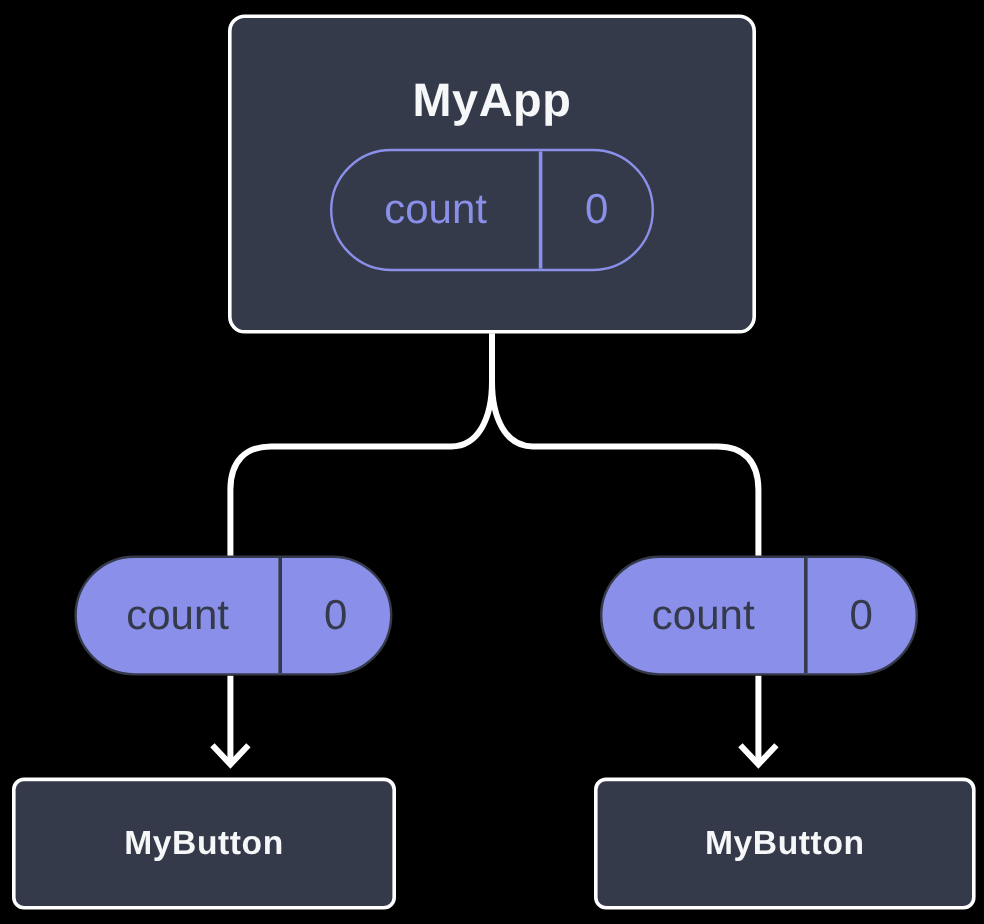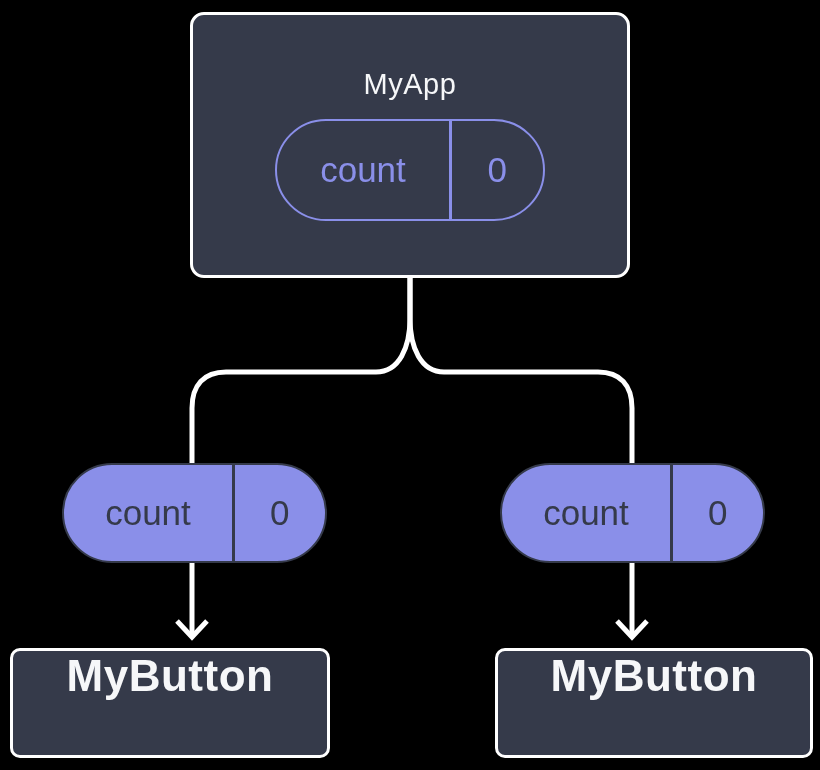--- a/index.html
+++ b/index.html
@@ -34,22 +34,22 @@
     border:3px solid var(--node-border);
     border-radius:14px;
     display:flex;
     flex-direction:column;
     align-items:center;
     justify-content:center;
     gap:18px;
   }
   .root-title{
     color:var(--light-text);
-    font-size:29px;
-    font-weight:400;
+    font-size:39px;
+    font-weight:700;
     letter-spacing:0.5px;
     line-height:1.1;
   }
   
   .pill{
     display:flex;
     align-items:stretch;
     border-radius:60px;
     overflow:hidden;
     font-size:35px;
@@ -83,24 +83,24 @@
   .pill-left{left:62px; top:463px;}
   .pill-right{left:500px; top:463px;}
   
   .child-node{
     position:absolute;
     height:110px;
     background:var(--node-fill);
     border:3px solid var(--node-border);
     border-radius:10px;
     display:flex;
-    align-items:flex-start;
+    align-items:center;
     justify-content:center;
     color:var(--light-text);
-    font-size:44px;
+    font-size:28px;
     font-weight:700;
     letter-spacing:0.5px;
   }
   .child-left{left:10px; top:648px; width:320px;}
   .child-right{left:495px; top:648px; width:318px;}
 </style>
 </head>
 <body>
 
 <div class="stage">

